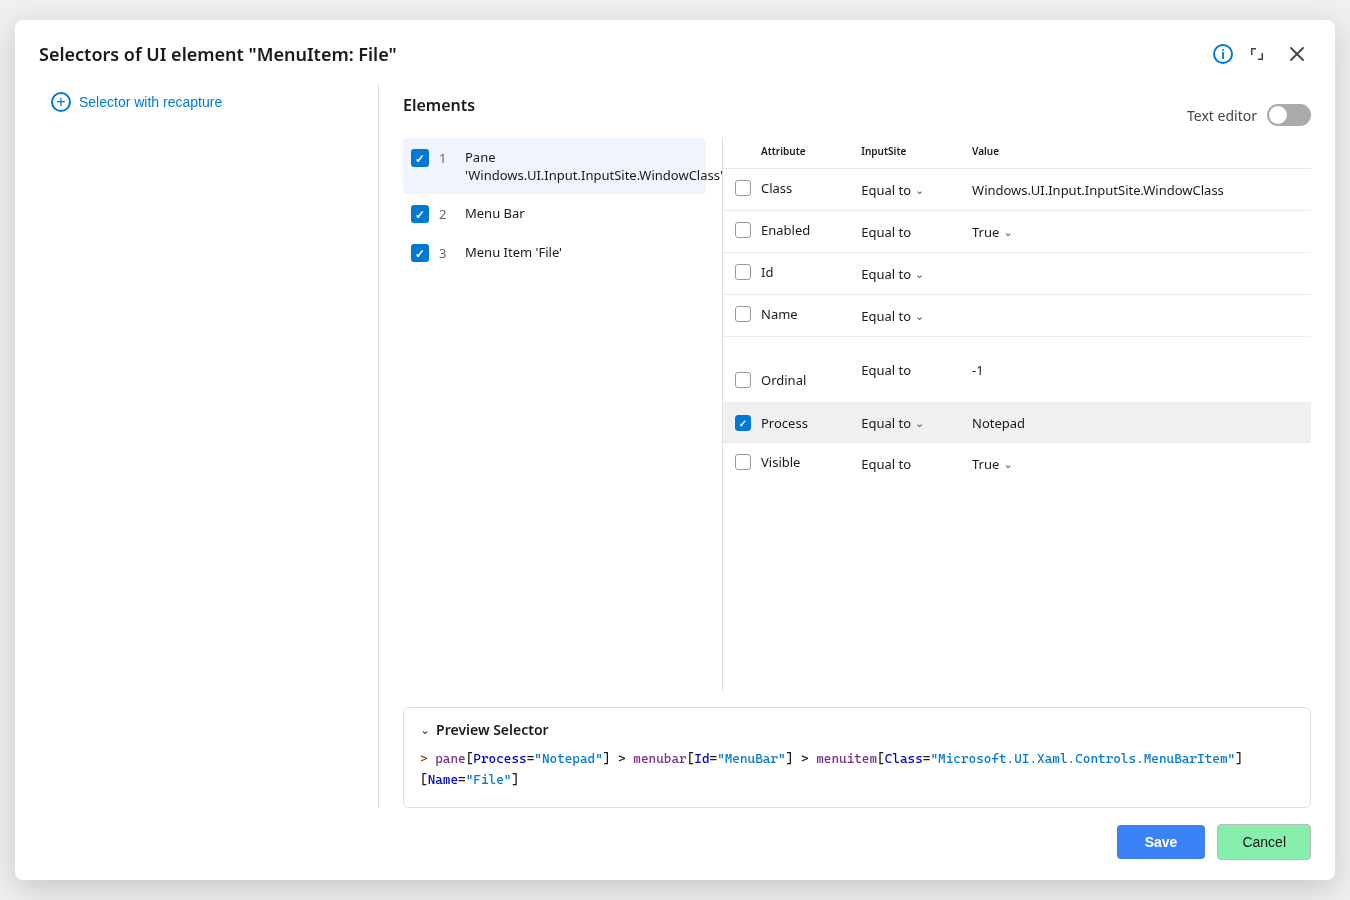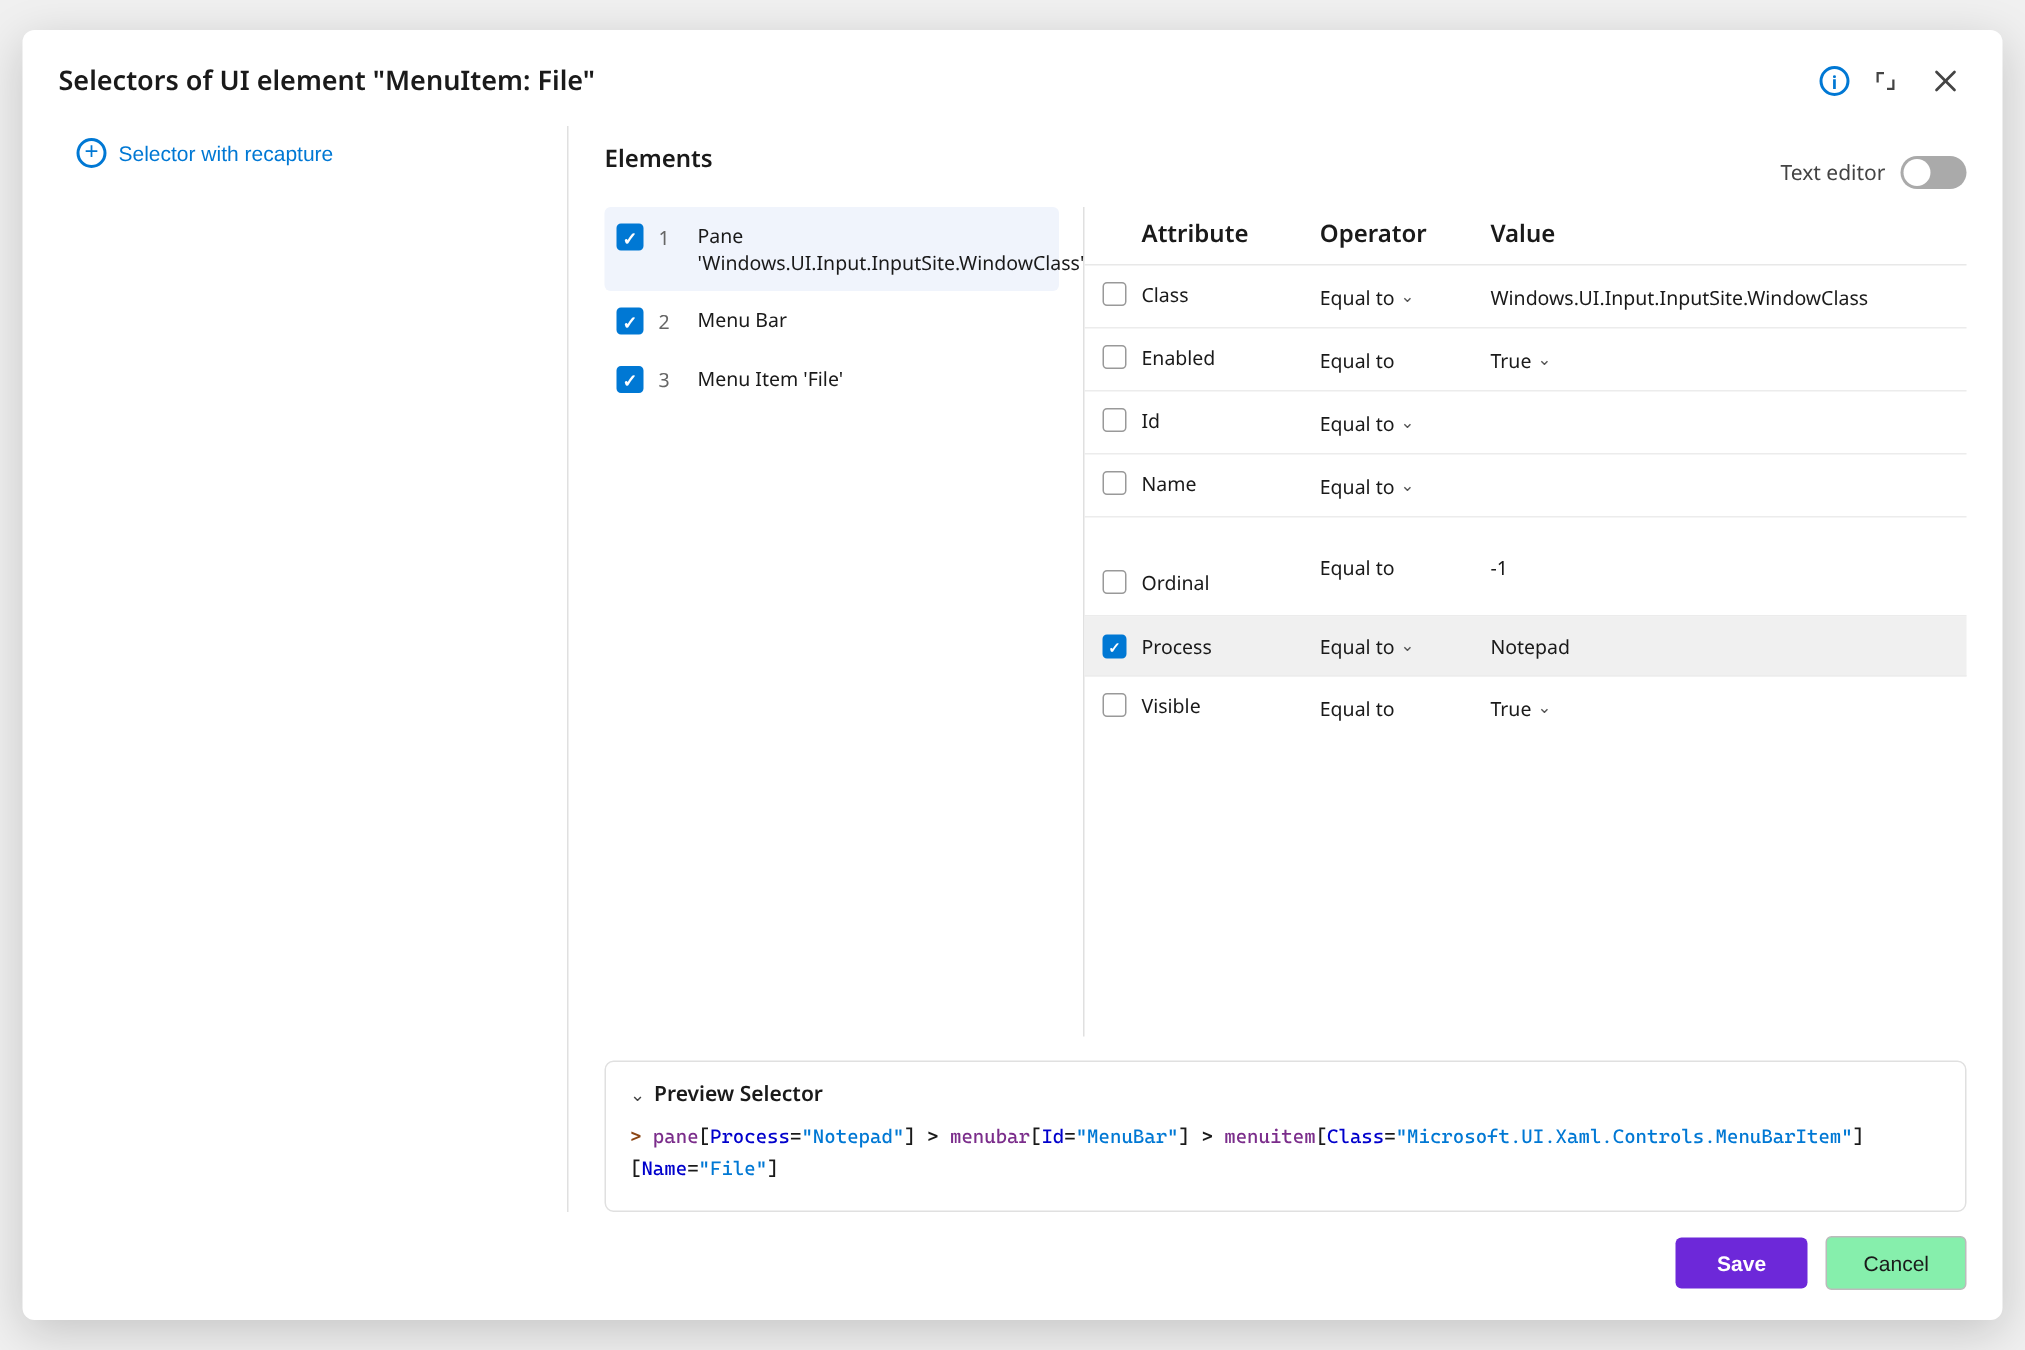--- a/index.html
+++ b/index.html
@@ -232,21 +232,21 @@
       font-size: 12px;
       font-weight: 700;
     }
 
     
     .attr-table {
       width: 100%;
       border-collapse: collapse;
     }
     .attr-table thead th {
-      font-size: 16px;
+      font-size: 10px;
       font-weight: 600;
       color: #1a1a1a;
       padding: 6px 12px 10px 12px;
       text-align: left;
       border-bottom: 1px solid #e8e8e8;
     }
     .attr-table tbody tr {
       border-bottom: 1px solid #ececec;
     }
     .attr-table tbody tr:last-child { border-bottom: none; }
@@ -337,21 +337,21 @@
 
     
     .dialog-footer {
       display: flex;
       justify-content: flex-end;
       align-items: center;
       gap: 12px;
       padding: 16px 24px 20px 24px;
     }
     .btn-save {
-      background: #6d28d9;
+      background: #3b82f6;
       color: #fff;
       border: none;
       border-radius: 4px;
       padding: 9px 28px;
       font-size: 14px;
       font-weight: 600;
       cursor: pointer;
     }
     .btn-cancel {
       background: #86efac;
@@ -436,21 +436,21 @@
             <span class="element-number">3</span>
             <span class="element-name">Menu Item 'File'</span>
           </div>
         </div>
 
         <div class="attributes-column">
           <table class="attr-table">
             <thead>
               <tr>
                 <th style="padding-left:38px;">Attribute</th>
-                <th>Operator</th>
+                <th>InputSite</th>
                 <th>Value</th>
               </tr>
             </thead>
             <tbody>
 
               <tr>
                 <td>
                   <span style="display:inline-flex;align-items:center;gap:10px;">
                     <span class="attr-cb"></span>
                     <span>Class</span>

